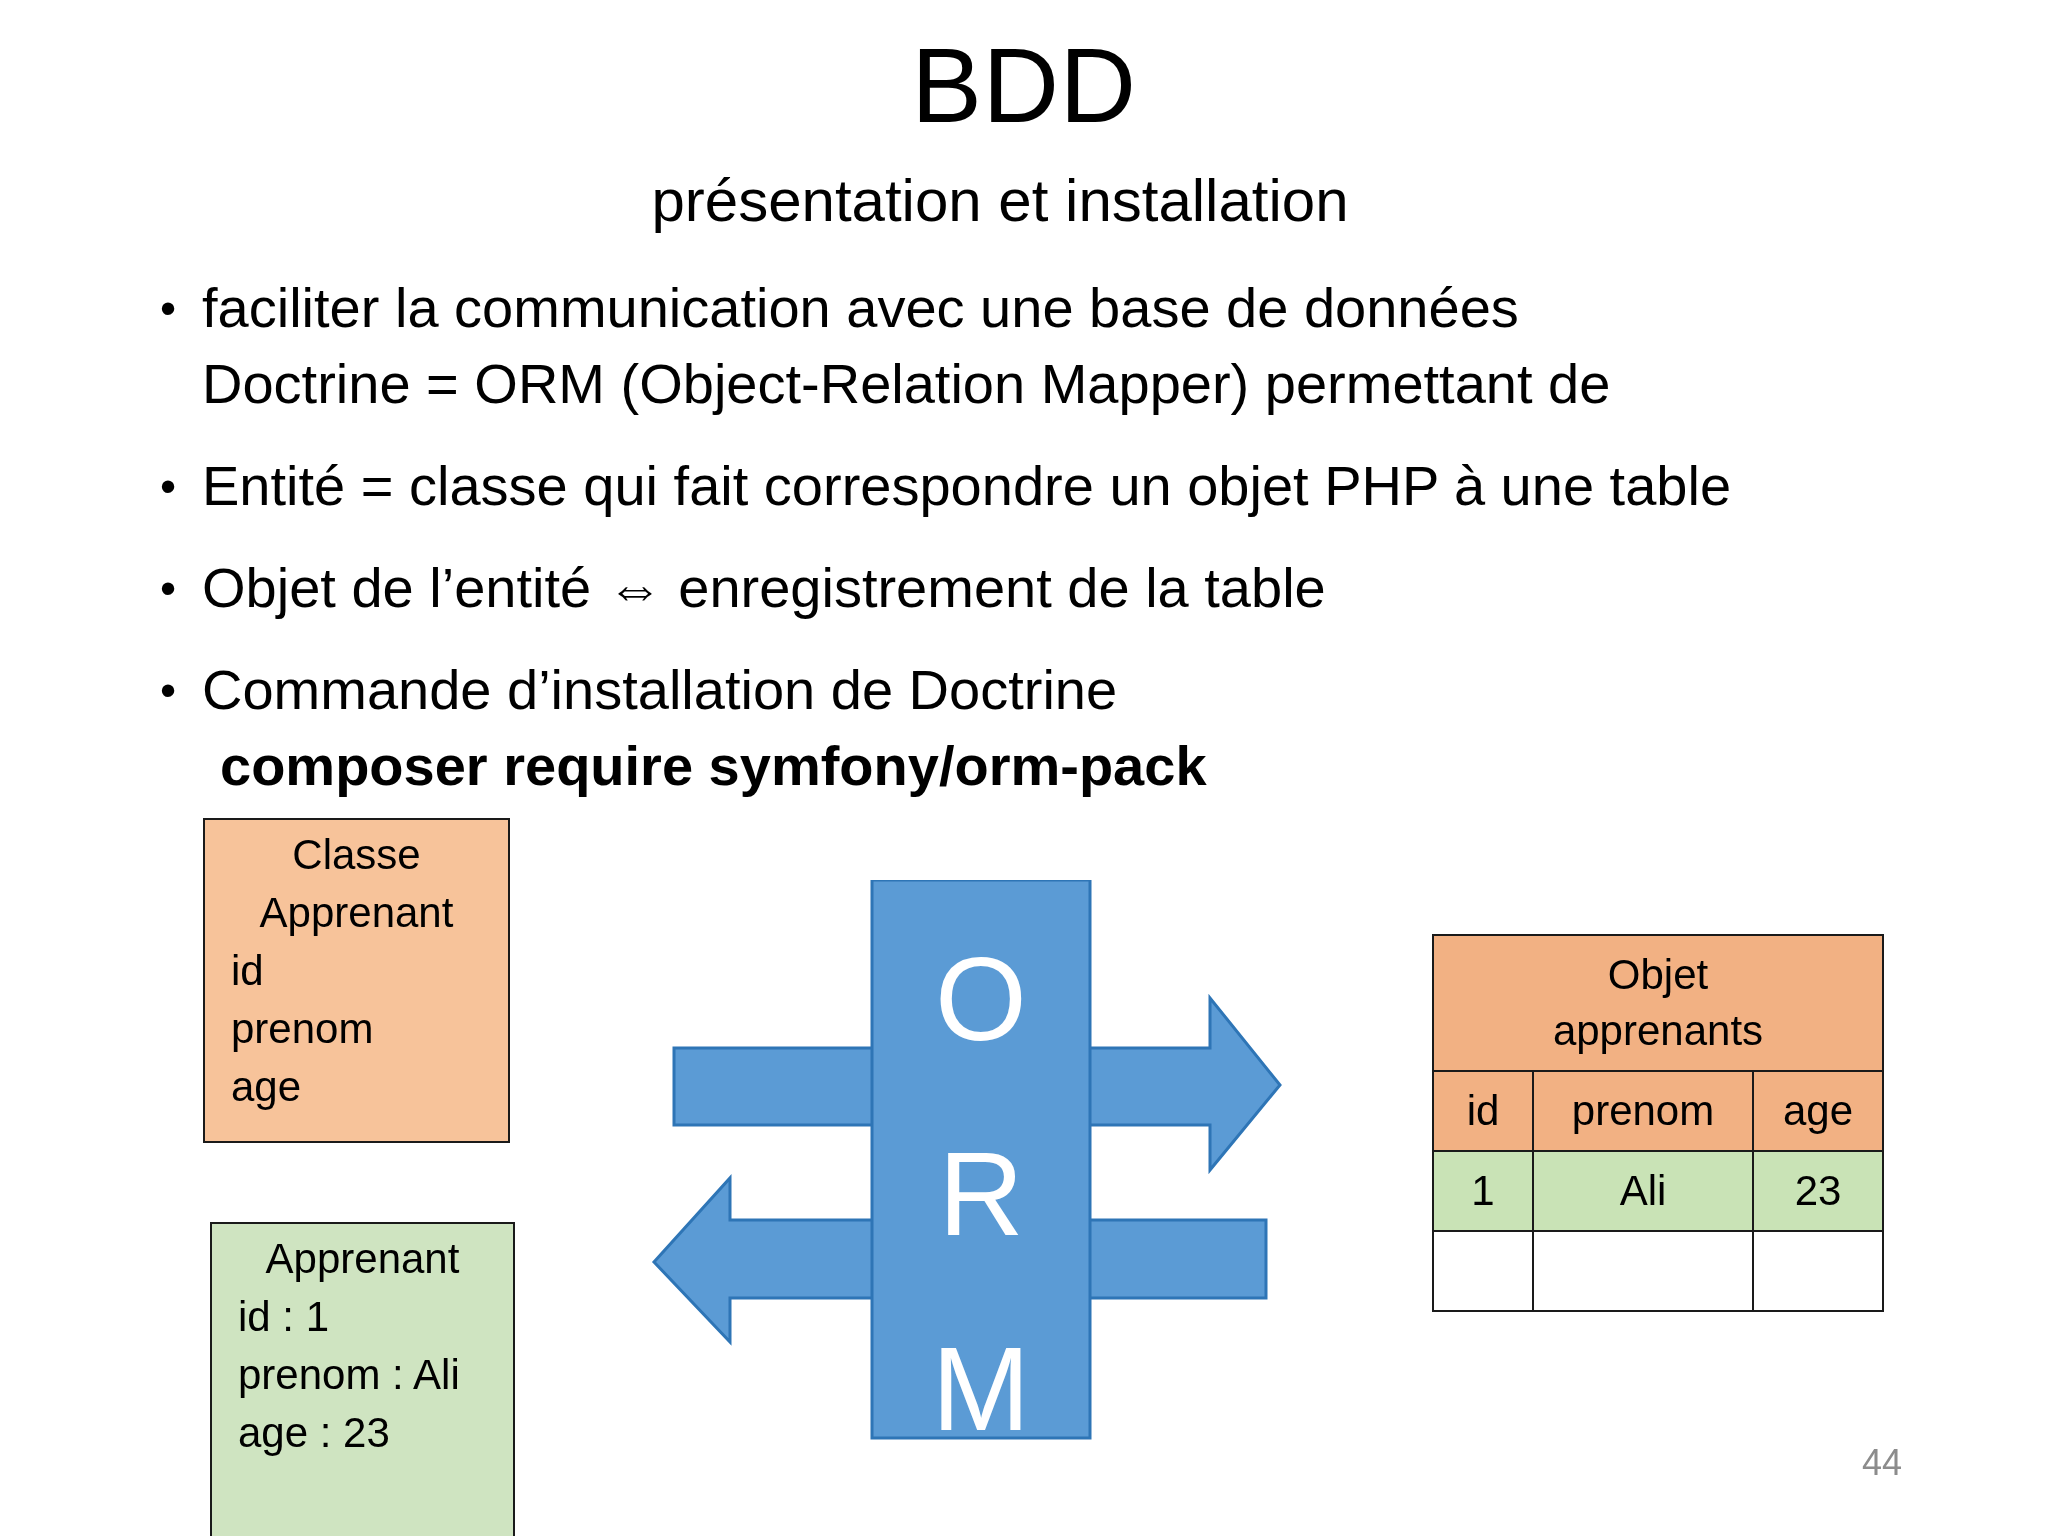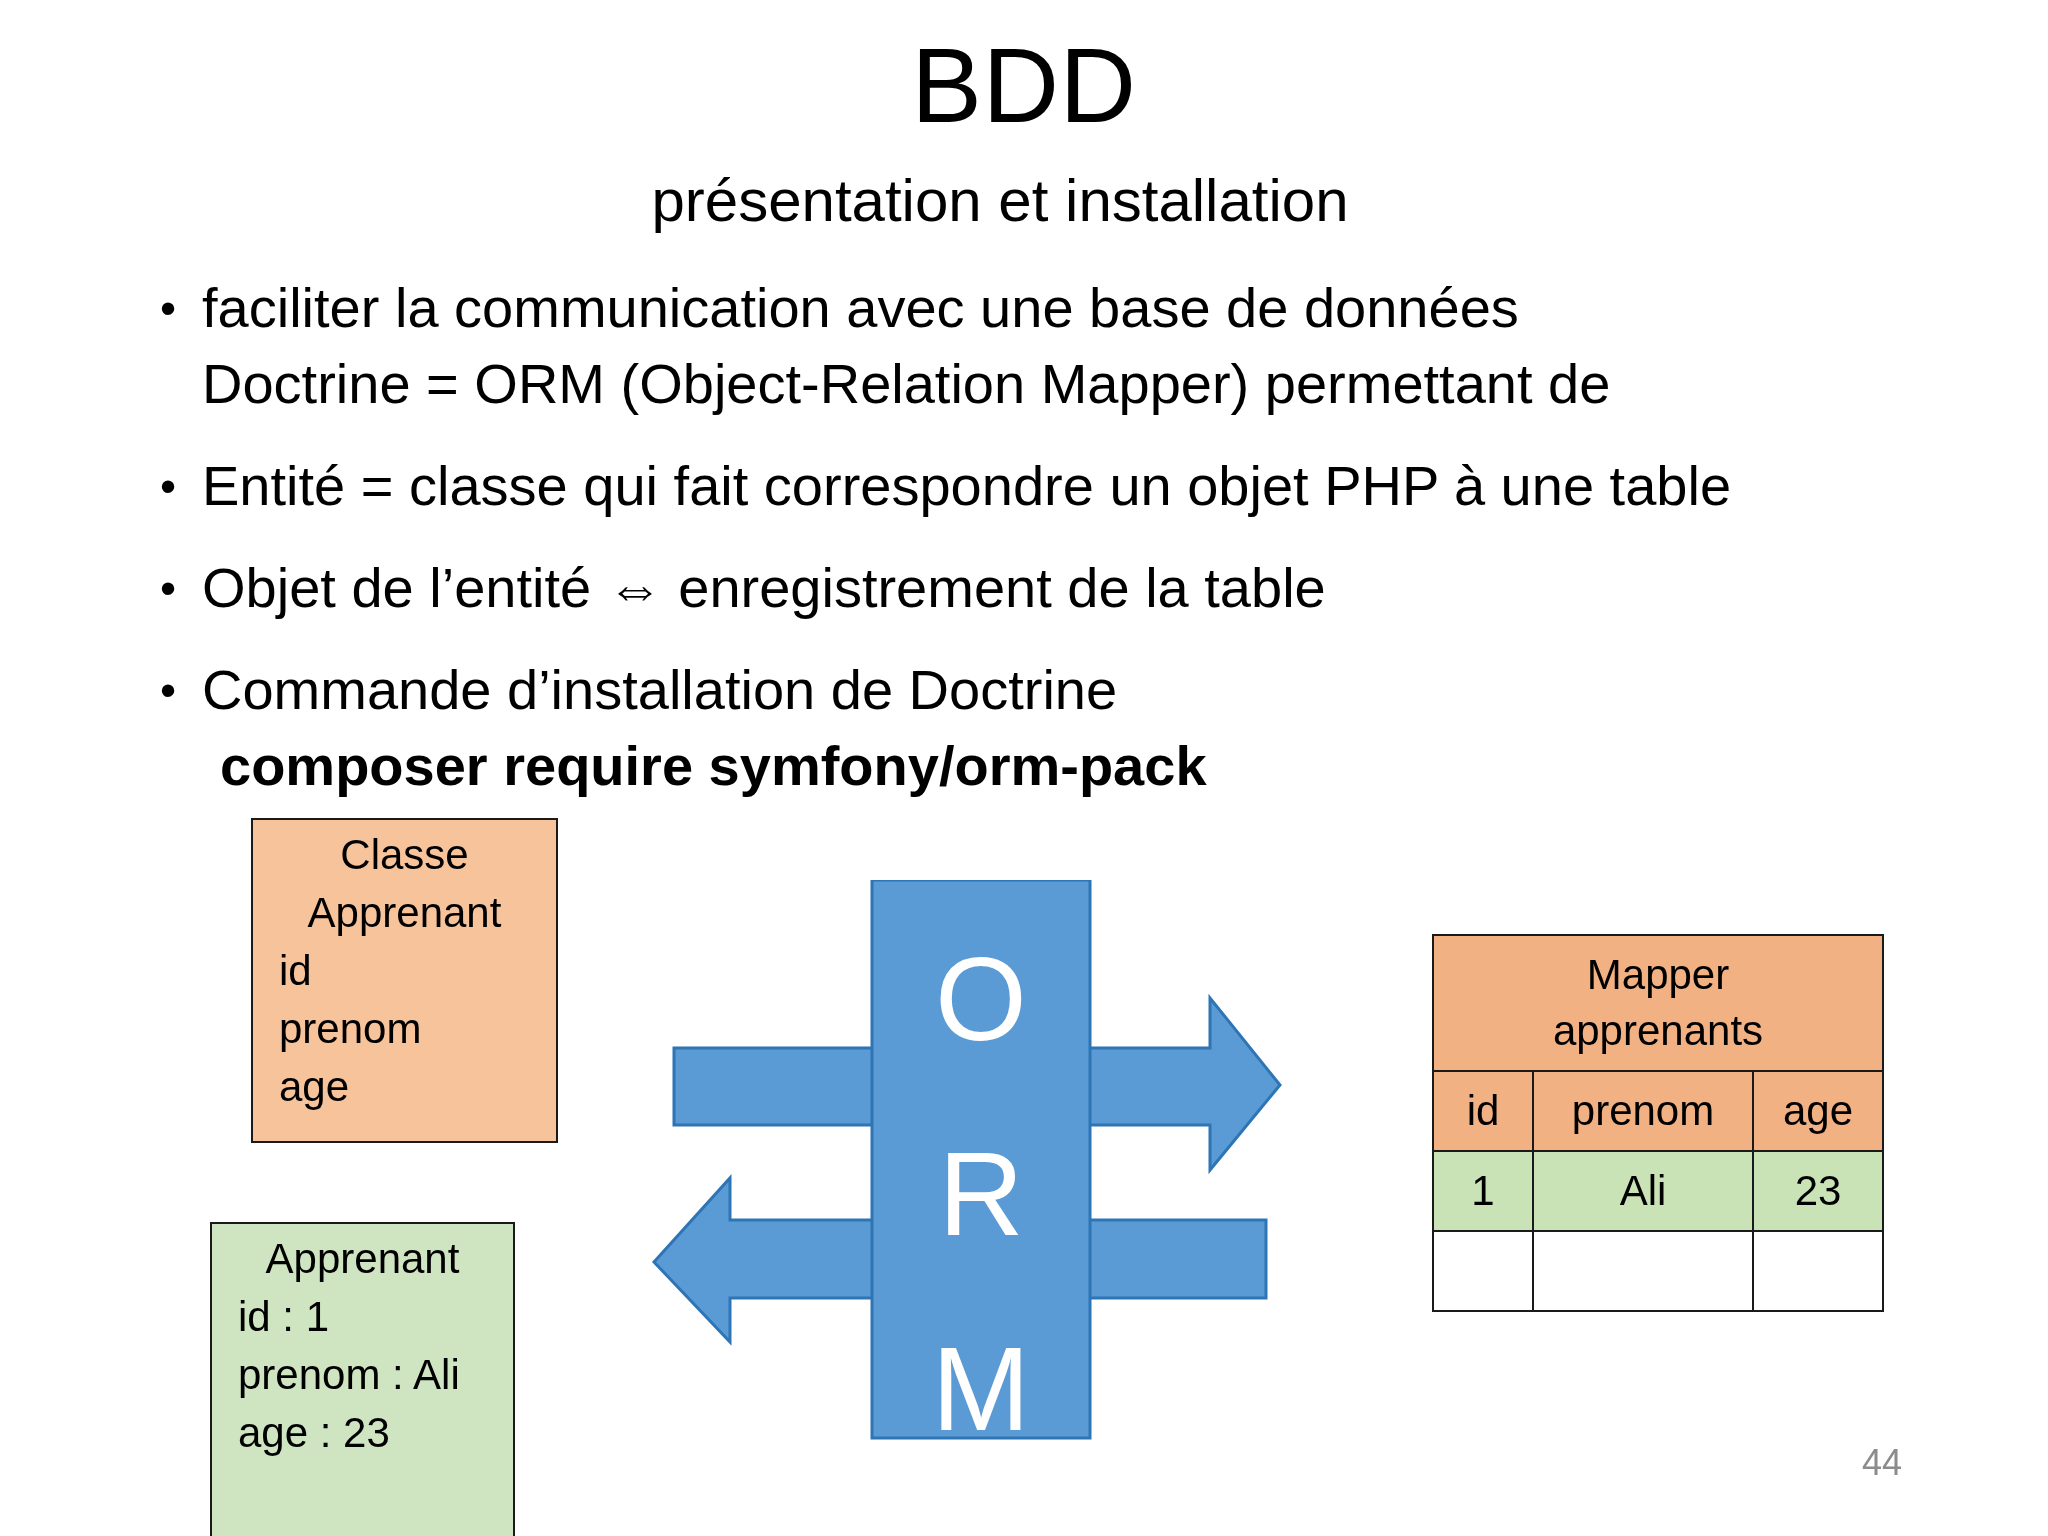--- a/index.html
+++ b/index.html
@@ -103,21 +103,20 @@
     text-align: left;
     padding-left: 26px;
   }
 
   #classe-box {
     left: 203px;
     top: 818px;
     width: 307px;
     height: 325px;
     background: #F7C39A;
-    margin-left: 48px;
   }
   #objet-box {
     left: 210px;
     top: 1222px;
     width: 305px;
     height: 340px;
     background: #CFE4C1;
   }
 
   
@@ -243,21 +242,21 @@
       <text x="331" y="160" fill="#FFFFFF" font-family="Liberation Sans, sans-serif" font-size="118" text-anchor="middle">O</text>
       <text x="331" y="355" fill="#FFFFFF" font-family="Liberation Sans, sans-serif" font-size="118" text-anchor="middle">R</text>
       <text x="331" y="550" fill="#FFFFFF" font-family="Liberation Sans, sans-serif" font-size="118" text-anchor="middle">M</text>
     </svg>
   </div>
 
   <table id="db-table">
     <tbody>
       <tr>
         <td class="title-cell" colspan="3">
-          <span>Mapper</span><br>
+          <span>Objet</span><br>
           <span>apprenants</span>
         </td>
       </tr>
       <tr>
         <td class="col-head c-id">id</td>
         <td class="col-head c-pre">prenom</td>
         <td class="col-head c-age">age</td>
       </tr>
       <tr>
         <td class="data-cell">1</td>

